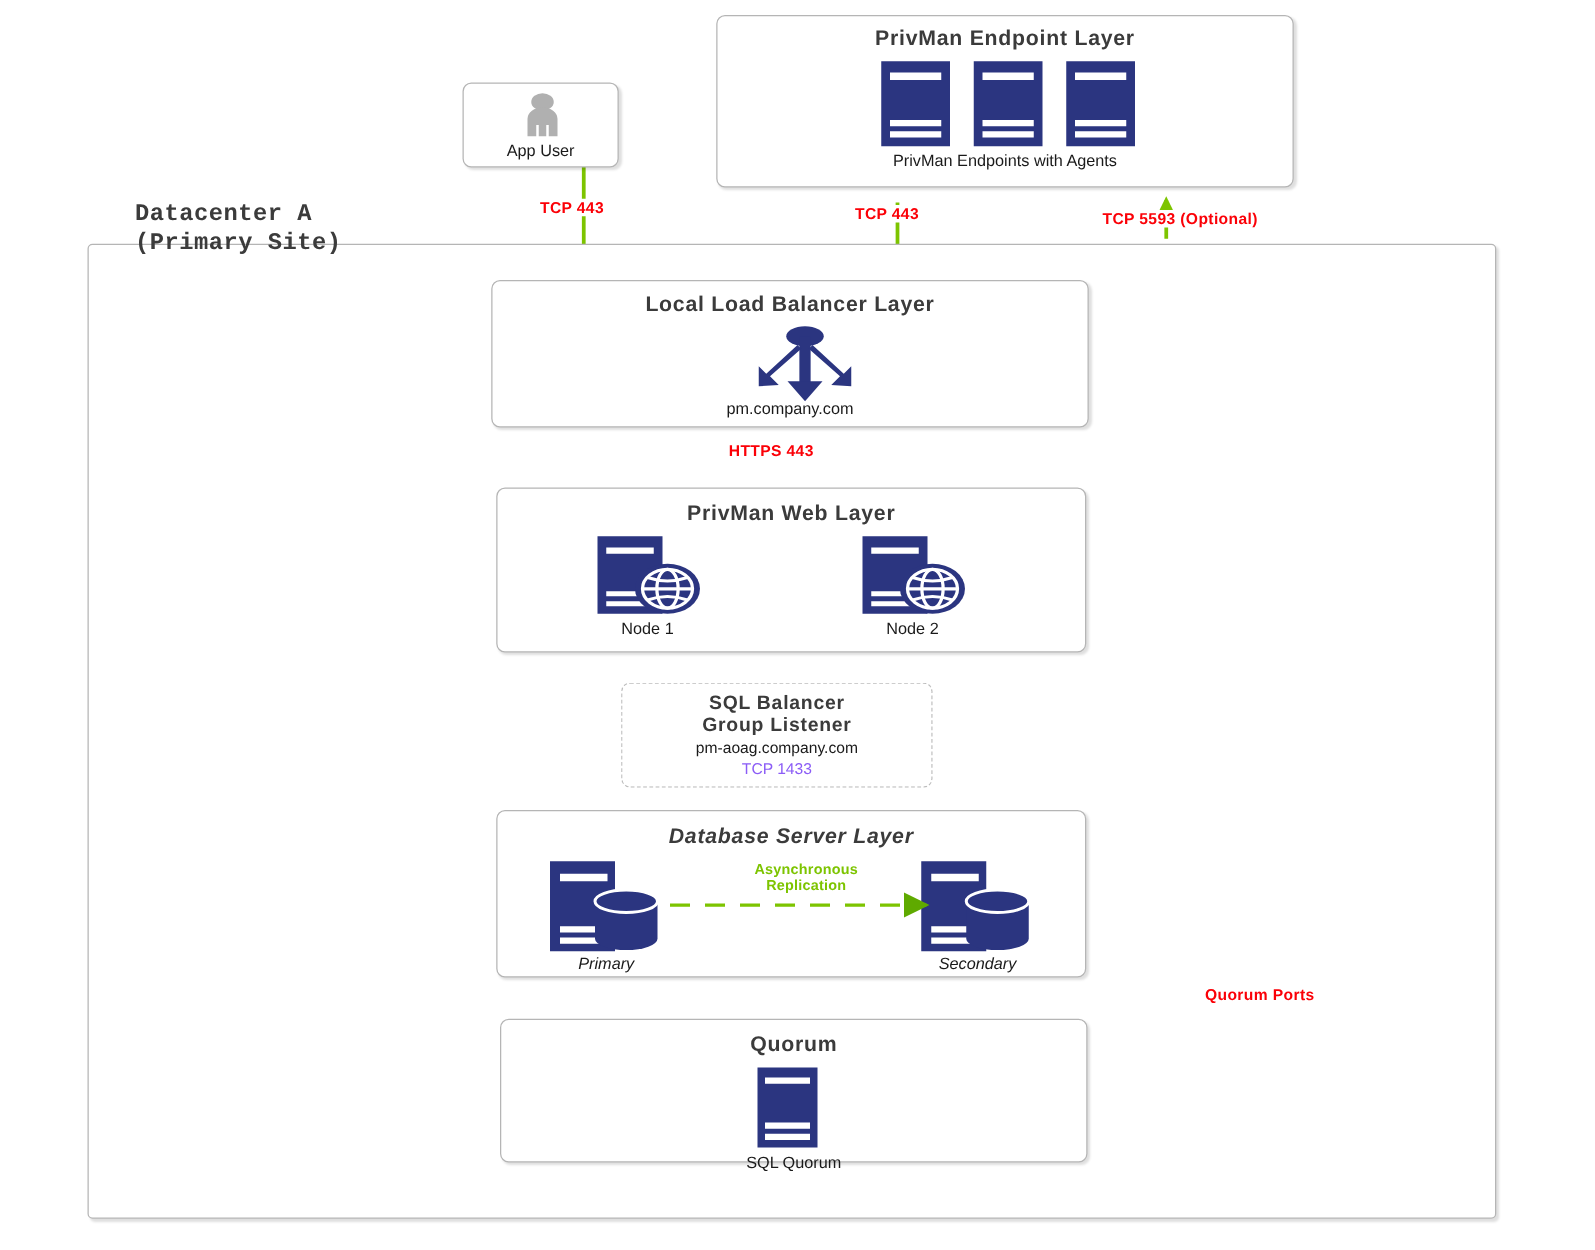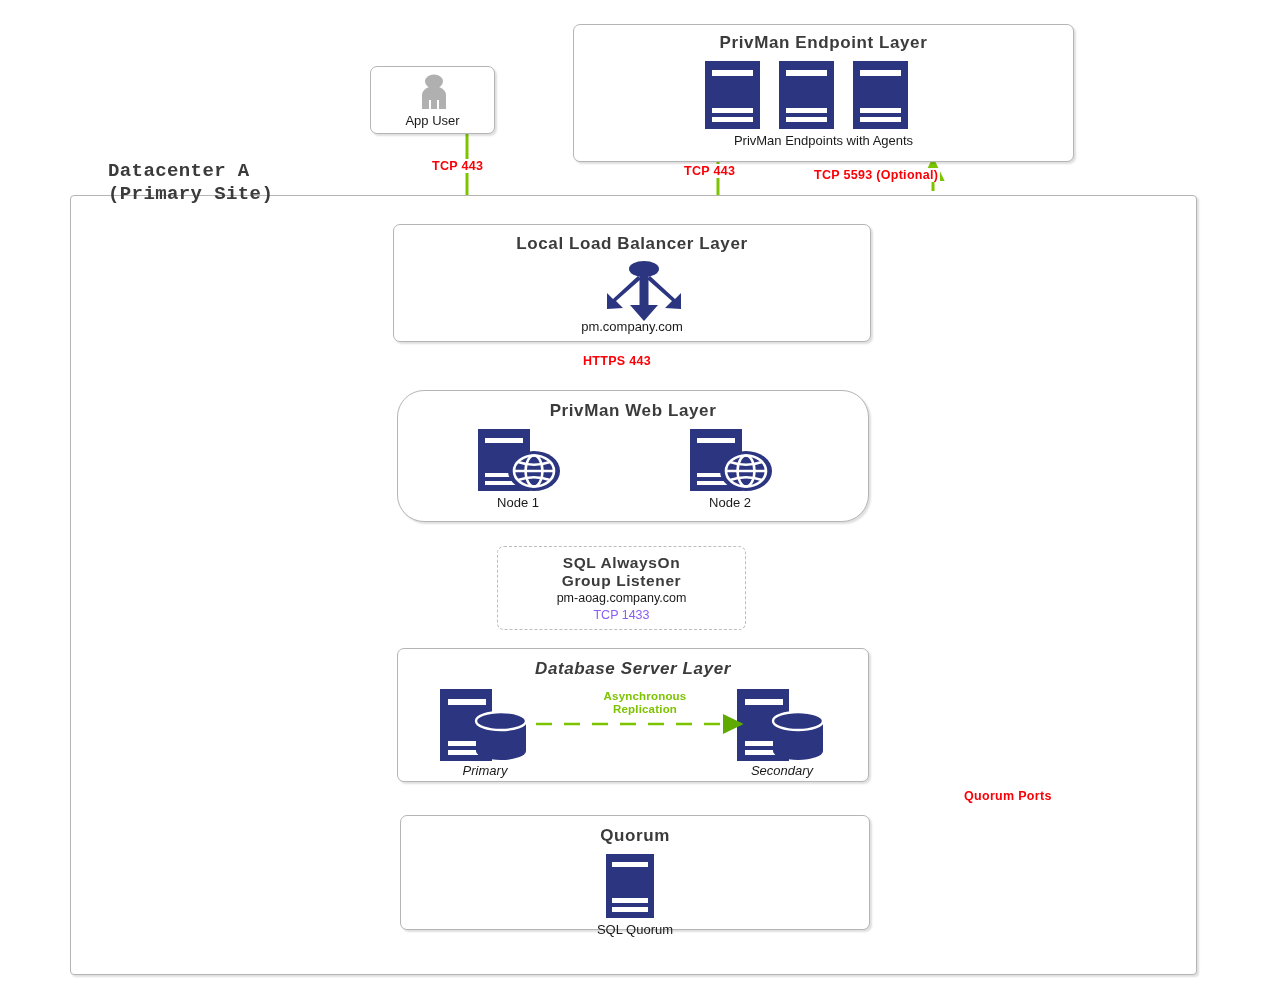--- a/index.html
+++ b/index.html
@@ -143,21 +143,21 @@
 (Primary Site)</div>
 
   <div class="grp" style="left:370px; top:66px; width:125px; height:68px;">
     <svg class="icon" style="left:43px; top:6px;" width="40" height="42" viewBox="0 0 40 42">
       <ellipse cx="20" cy="8.5" rx="9" ry="7" fill="#b0b0b0"></ellipse>
       <path d="M8,22 a12,9 0 0 1 24,0 L32,36 L25,36 L25,27 L23,27 L23,36 L17,36 L17,27 L15,27 L15,36 L8,36 Z" fill="#b0b0b0"></path>
     </svg>
     <div class="node-label" style="left:0; right:0; top:46px;">App User</div>
   </div>
 
-  <div class="grp" style="left:573px; top:24px; width:501px; height:138px;">
+  <div class="grp" style="left:573px; top:12px; width:462px; height:138px;">
     <div class="grp-title" style="top:8px; font-size:17px;">PrivMan Endpoint Layer</div>
 
     <svg class="icon" style="left:131px; top:36px;" width="55" height="68" viewBox="0 0 55 68">
       <rect x="0" y="0" width="55" height="68" fill="#2b3580"></rect>
       <rect x="7" y="9" width="41" height="6" fill="#ffffff"></rect>
       <rect x="7" y="47" width="41" height="5" fill="#ffffff"></rect>
       <rect x="7" y="56" width="41" height="5" fill="#ffffff"></rect>
     </svg>
     <svg class="icon" style="left:205px; top:36px;" width="55" height="68" viewBox="0 0 55 68">
       <rect x="0" y="0" width="55" height="68" fill="#2b3580"></rect>
@@ -185,21 +185,21 @@
       <path d="M47,18 L22,40 L29,47 L13,48 L13,32 L19,38 L44,15 Z" fill="#2b3580"></path>
 
       <path d="M53,18 L78,40 L71,47 L87,48 L87,32 L81,38 L56,15 Z" fill="#2b3580"></path>
 
       <path d="M36,44 L64,44 L50,60 Z" fill="#2b3580"></path>
     </svg>
 
     <div class="node-label" style="left:0; right:0; top:94px;">pm.company.com</div>
   </div>
 
-  <div class="grp" style="left:397px; top:390px; width:472px; height:132px;border-radius:27px;">
+  <div class="grp" style="left:397px; top:390px; width:472px; height:132px;">
     <div class="grp-title" style="top:10px; font-size:17px;">PrivMan Web Layer</div>
 
     <svg class="icon" style="left:80px; top:38px;" width="86" height="62" viewBox="0 0 86 62">
       <rect x="0" y="0" width="52" height="62" fill="#2b3580"></rect>
       <rect x="7" y="9" width="38" height="5" fill="#ffffff"></rect>
       <rect x="7" y="44" width="38" height="4" fill="#ffffff"></rect>
       <rect x="7" y="52" width="38" height="4" fill="#ffffff"></rect>
       <g transform="translate(30,22)">
         <ellipse cx="26" cy="20" rx="26" ry="20" fill="#2b3580"></ellipse>
         <ellipse cx="26" cy="20" rx="20" ry="15.5" fill="none" stroke="#ffffff" stroke-width="2.6"></ellipse>
@@ -222,21 +222,21 @@
         <ellipse cx="26" cy="20" rx="8.5" ry="15.5" fill="none" stroke="#ffffff" stroke-width="2.6"></ellipse>
         <line x1="6" y1="20" x2="46" y2="20" stroke="#ffffff" stroke-width="2.6"></line>
         <path d="M10,11 Q26,16.5 42,11" fill="none" stroke="#ffffff" stroke-width="2.4"></path>
         <path d="M10,29 Q26,23.5 42,29" fill="none" stroke="#ffffff" stroke-width="2.4"></path>
       </g>
     </svg>
     <div class="node-label" style="left:282px; width:100px; top:104px;">Node 2</div>
   </div>
 
   <div class="dashed-box" style="left:497px; top:546px; width:249px; height:84px;">
-    <div class="grp-title" style="top:7px; font-size:15.5px;">SQL AlwaysOn</div>
+    <div class="grp-title" style="top:7px; font-size:15.5px;">SQL Balancer</div>
     <div class="grp-title" style="top:25px; font-size:15.5px;">Group Listener</div>
     <div class="node-label" style="left:0; right:0; top:44px; font-size:12.5px;">pm-aoag.company.com</div>
     <div class="node-label" style="left:0; right:0; top:61px; font-size:12.5px; color:#8b5cf6;">TCP 1433</div>
   </div>
 
   <div class="grp" style="left:397px; top:648px; width:472px; height:134px;font-style:italic;">
     <div class="grp-title" style="top:10px; font-size:17px;">Database Server Layer</div>
 
     <svg class="icon" style="left:42px; top:40px;" width="95" height="72" viewBox="0 0 95 72">
       <rect x="0" y="0" width="52" height="72" fill="#2b3580"></rect>
@@ -277,21 +277,21 @@
       <rect x="6" y="53" width="36" height="5" fill="#ffffff"></rect>
     </svg>
 
     <div class="node-label" style="left:0; right:0; top:106px;">SQL Quorum</div>
   </div>
 
   <div class="port-label" style="left:430px; top:159px;">TCP 443</div>
 
   <div class="port-label" style="left:682px; top:164px;">TCP 443</div>
 
-  <div class="port-label" style="left:812px; top:168px;">TCP 5593 (Optional)</div>
+  <div class="port-label" style="left:880px; top:168px;">TCP 5593 (Optional)</div>
 
   <div class="port-label" style="left:581px; top:354px;">HTTPS 443</div>
 
   <div class="repl-label" style="left:588px; top:690px; width:110px; white-space:pre-line;">Asynchronous
 Replication</div>
 
   <div class="port-label" style="left:962px; top:789px;">Quorum Ports</div>
 
 </div>
 

